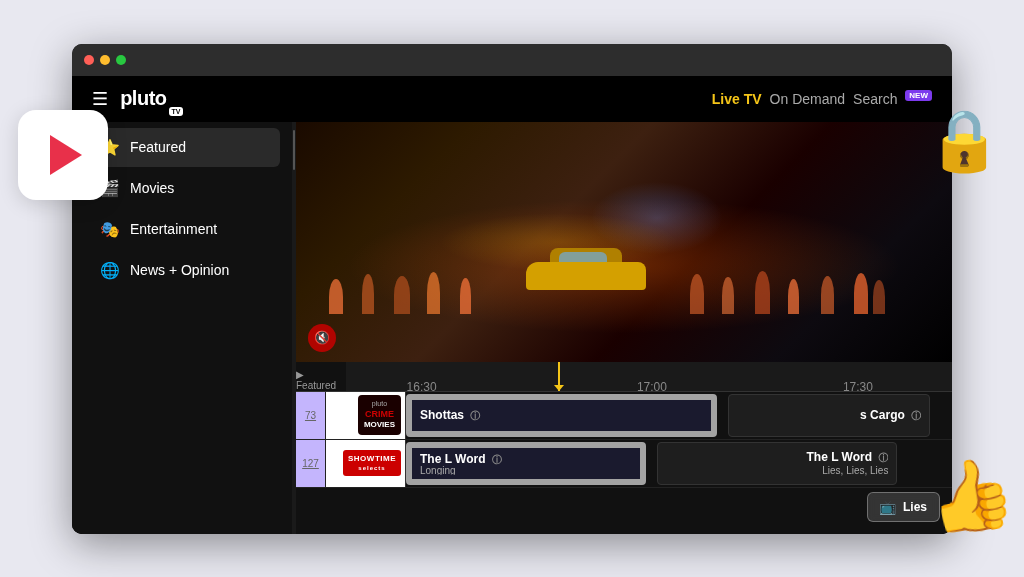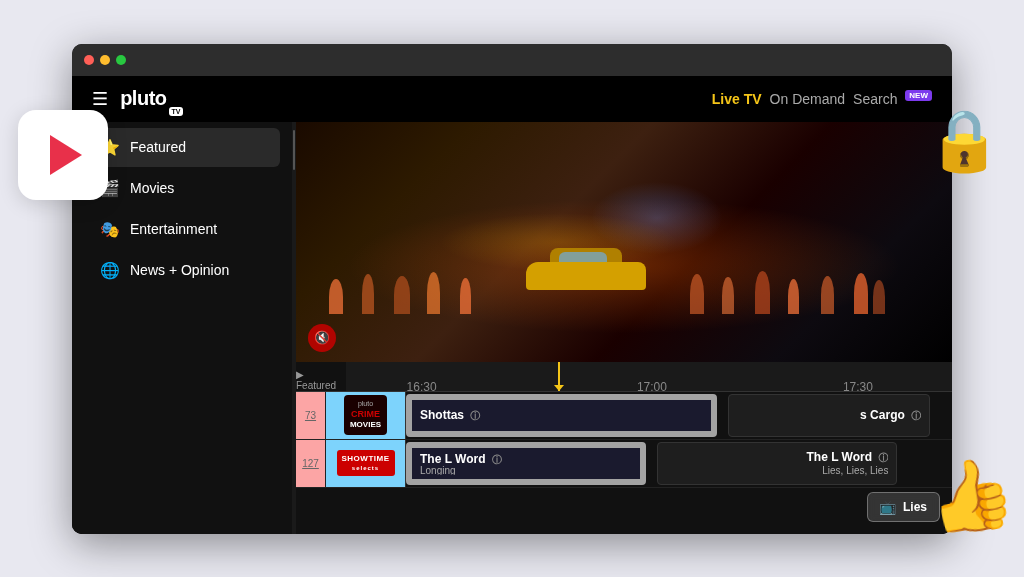--- a/index.html
+++ b/index.html
@@ -362,36 +362,36 @@
     .channels::-webkit-scrollbar-thumb { background: #444; border-radius: 2px; }
 
     .channel-row {
       display: flex;
       height: 48px;
       border-bottom: 1px solid #222;
     }
     .channel-number {
       width: 30px;
       flex-shrink: 0;
-      background: #fca5a5;
+      background: #c4b5fd;
       display: flex;
       align-items: center;
       justify-content: center;
       color: #666;
       font-size: 10px;
       border-right: 1px solid #222;
       text-decoration: underline;
     }
     .channel-logo {
       width: 80px;
       flex-shrink: 0;
-      background: #7dd3fc;
-      display: flex;
-      align-items: center;
-      justify-content: center;
+      background: #ffffff;
+      display: flex;
+      align-items: center;
+      justify-content: flex-end;
       border-right: 1px solid #333;
       padding: 4px;
       overflow: hidden;
     }
     .channel-logo-crime {
       background: #1a0000;
       color: #fff;
       font-size: 8px;
       font-weight: 700;
       text-align: center;

